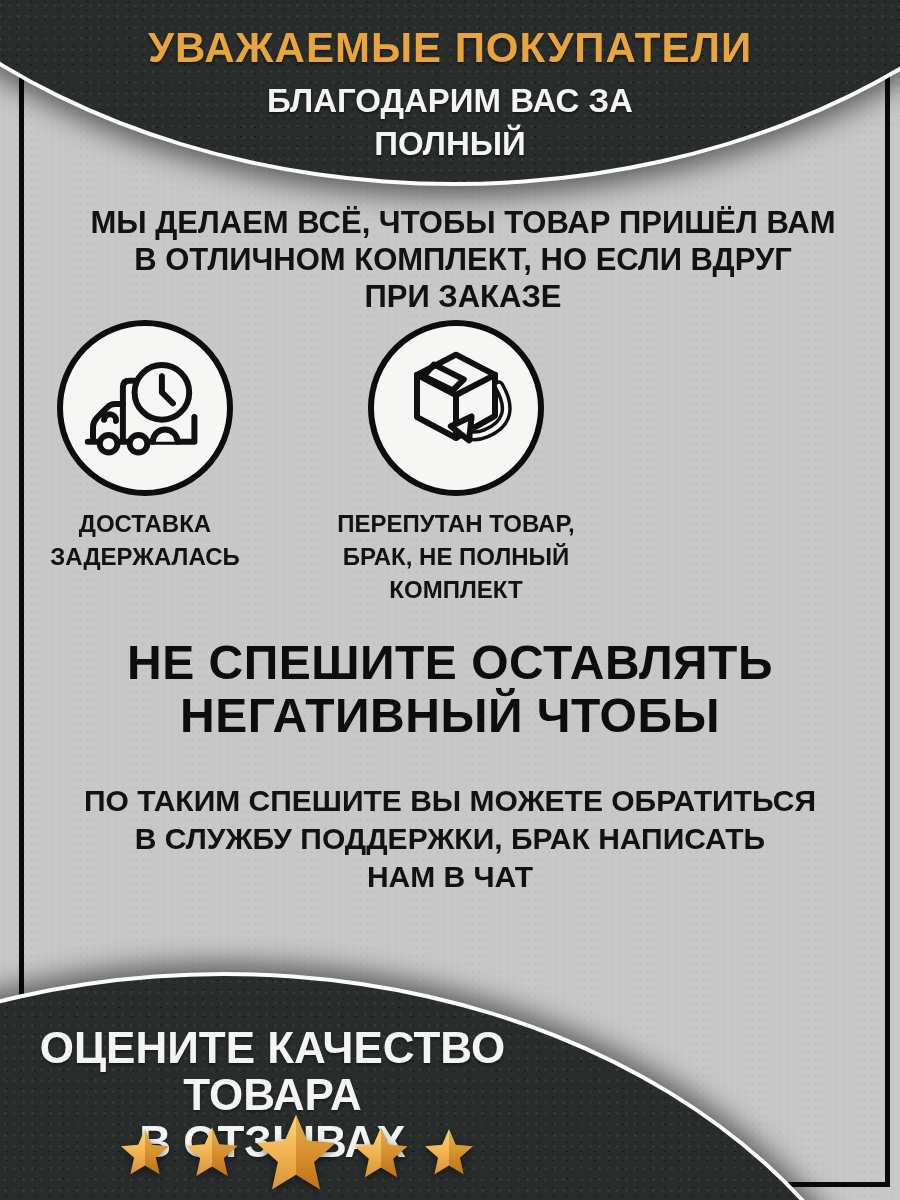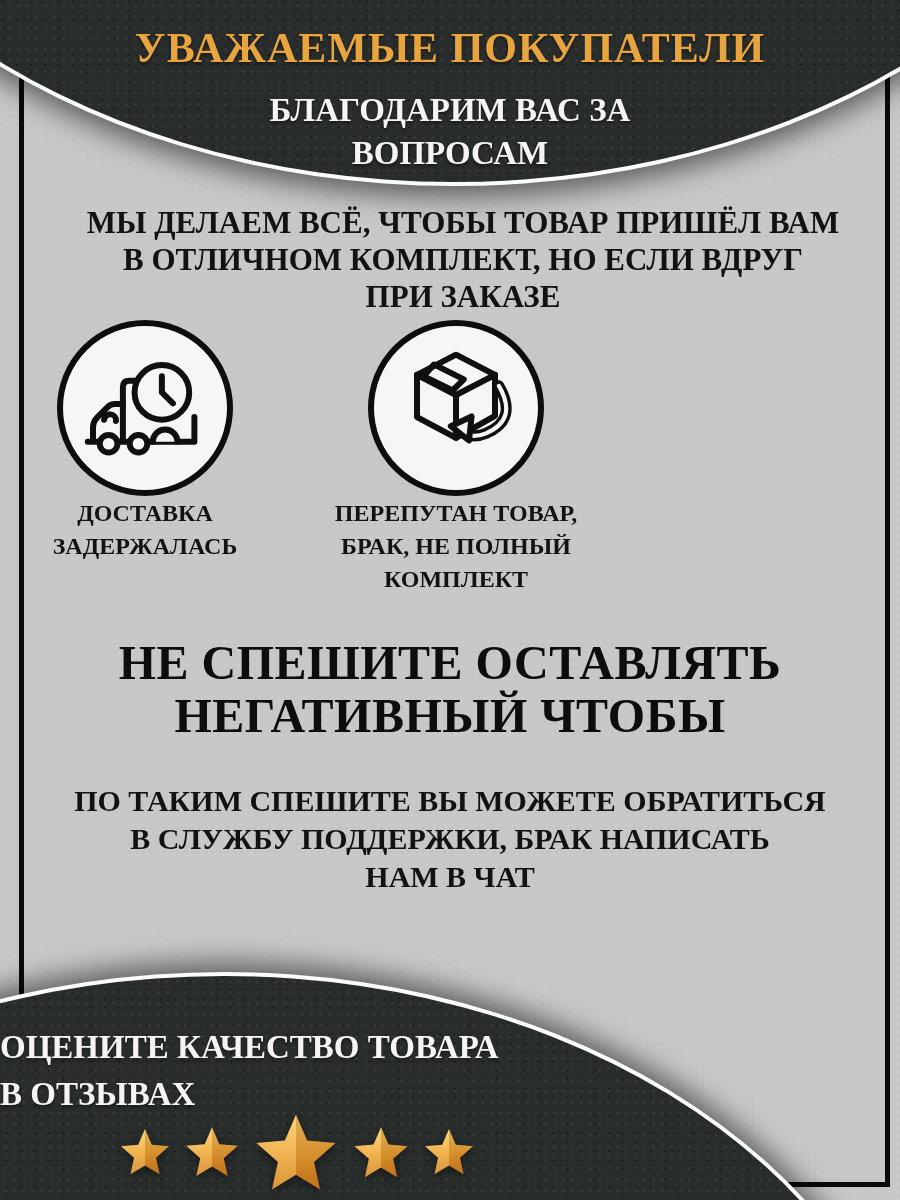--- a/index.html
+++ b/index.html
@@ -1,75 +1,75 @@
 <!DOCTYPE html>
 <html lang="ru"><head>
 <meta charset="utf-8">
 <style>
   html,body{margin:0;padding:0;background:#555;}
   .canvas{
     position:relative;width:900px;height:1200px;overflow:hidden;
-    font-family:Liberation Serif, serif;font-weight:bold;
+    font-family:Liberation Sans, sans-serif;font-weight:bold;
     background-color:#c8c8c9;
     background-image:radial-gradient(rgba(0,0,0,0.035) 1px, transparent 1.4px);
     background-size:7px 8px;
   }
   .frame{
     position:absolute;left:19px;top:6px;width:861px;height:1171px;
     border:5px solid #0a0a0a;z-index:2;
   }
   .dark{
     background-color:#282c2b;
     background-image:
       radial-gradient(rgba(255,255,255,0.06) 1px, transparent 1.6px),
       radial-gradient(rgba(0,0,0,0.45) 1px, transparent 1.6px);
     background-size:9px 11px,14px 9px;
   }
   .ellipse{position:absolute;border-radius:50%;border:4px solid #fbfbfb;z-index:3;}
   .header-ellipse{left:-260px;top:-862px;width:1420px;height:1040px;box-shadow:0 10px 28px rgba(0,0,0,0.55);}
   .footer-ellipse{left:-480px;top:972px;width:1400px;height:1040px;box-shadow:0 -7px 26px 3px rgba(0,0,0,0.5);}
   .header-text{position:absolute;top:0;left:0;width:100%;z-index:4;text-align:center;}
   .header-title{margin-top:24px;font-size:42px;letter-spacing:1px;color:#e8a53e;text-shadow:0 2px 3px rgba(0,0,0,0.45);}
-  .header-sub{margin-top:17px;font-size:33px;line-height:43px;color:#f4f4f4;text-shadow:0 2px 3px rgba(0,0,0,0.45);}
+  .header-sub{margin-top:7px;font-size:33px;line-height:43px;color:#f4f4f4;text-shadow:0 2px 3px rgba(0,0,0,0.45);}
   .intro{position:absolute;top:204px;left:0;width:100%;text-align:center;
     font-size:31px;line-height:37px;color:#121212;z-index:4;padding-left:13px;}
   .issues{position:absolute;top:320px;left:0;width:100%;height:290px;z-index:4;}
   .issue-col{position:absolute;top:0;text-align:center;}
   .issue-col.col1{left:20px;width:250px;}
   .issue-col.col2{left:306px;width:300px;}
   .issue-col.col3{left:610px;width:264px;}
   .icon-circle{
     width:164px;height:164px;border:6px solid #0d0d0d;border-radius:50%;
     background:#f6f6f4;margin:0 auto;display:flex;align-items:center;justify-content:center;
   }
   .icon{width:130px;height:130px;display:block;}
-  .issue-label{margin-top:1px;font-size:24px;line-height:33px;color:#121212;}
+  .issue-label{margin-top:11px;font-size:24px;line-height:33px;color:#121212;}
   .headline{position:absolute;top:636px;left:0;width:100%;text-align:center;
     font-size:48px;line-height:53px;color:#0d0d0d;z-index:4;letter-spacing:0.5px;}
   .support{position:absolute;top:782px;left:0;width:100%;text-align:center;
     font-size:30px;line-height:38px;color:#121212;z-index:4;}
-  .footer-text{position:absolute;top:1024px;left:0;width:545px;text-align:left;
-    font-size:33px;line-height:47px;color:#f4f4f4;z-index:4;text-shadow:0 2px 3px rgba(0,0,0,0.4);}
+  .footer-text{position:absolute;top:1024px;left:0;width:545px;text-align:center;
+    font-size:44px;line-height:47px;color:#f4f4f4;z-index:4;text-shadow:0 2px 3px rgba(0,0,0,0.4);}
   .stars{position:absolute;top:1104px;left:92px;width:410px;height:96px;
     display:flex;align-items:center;justify-content:center;gap:13px;z-index:4;}
   .star{display:block;filter:drop-shadow(0 3px 4px rgba(0,0,0,0.45));}
 </style>
 </head>
 <body>
 
 <div class="canvas">
   <div class="frame"></div>
   <div class="ellipse dark header-ellipse"></div>
   <div class="ellipse dark footer-ellipse"></div>
 
   <div class="header-text">
     <div class="header-title">УВАЖАЕМЫЕ ПОКУПАТЕЛИ</div>
     <div class="header-sub">
       <div>БЛАГОДАРИМ ВАС ЗА</div>
-      <div>ВОПРОСАМ</div>
+      <div>ПОЛНЫЙ</div>
     </div>
   </div>
 
   <div class="intro">
     <div>МЫ ДЕЛАЕМ ВСЁ, ЧТОБЫ ТОВАР ПРИШЁЛ ВАМ</div>
     <div>В ОТЛИЧНОМ КОМПЛЕКТ, НО ЕСЛИ ВДРУГ</div>
     <div>ПРИ ЗАКАЗЕ</div>
   </div>
 
   <div class="issues" id="issues">

